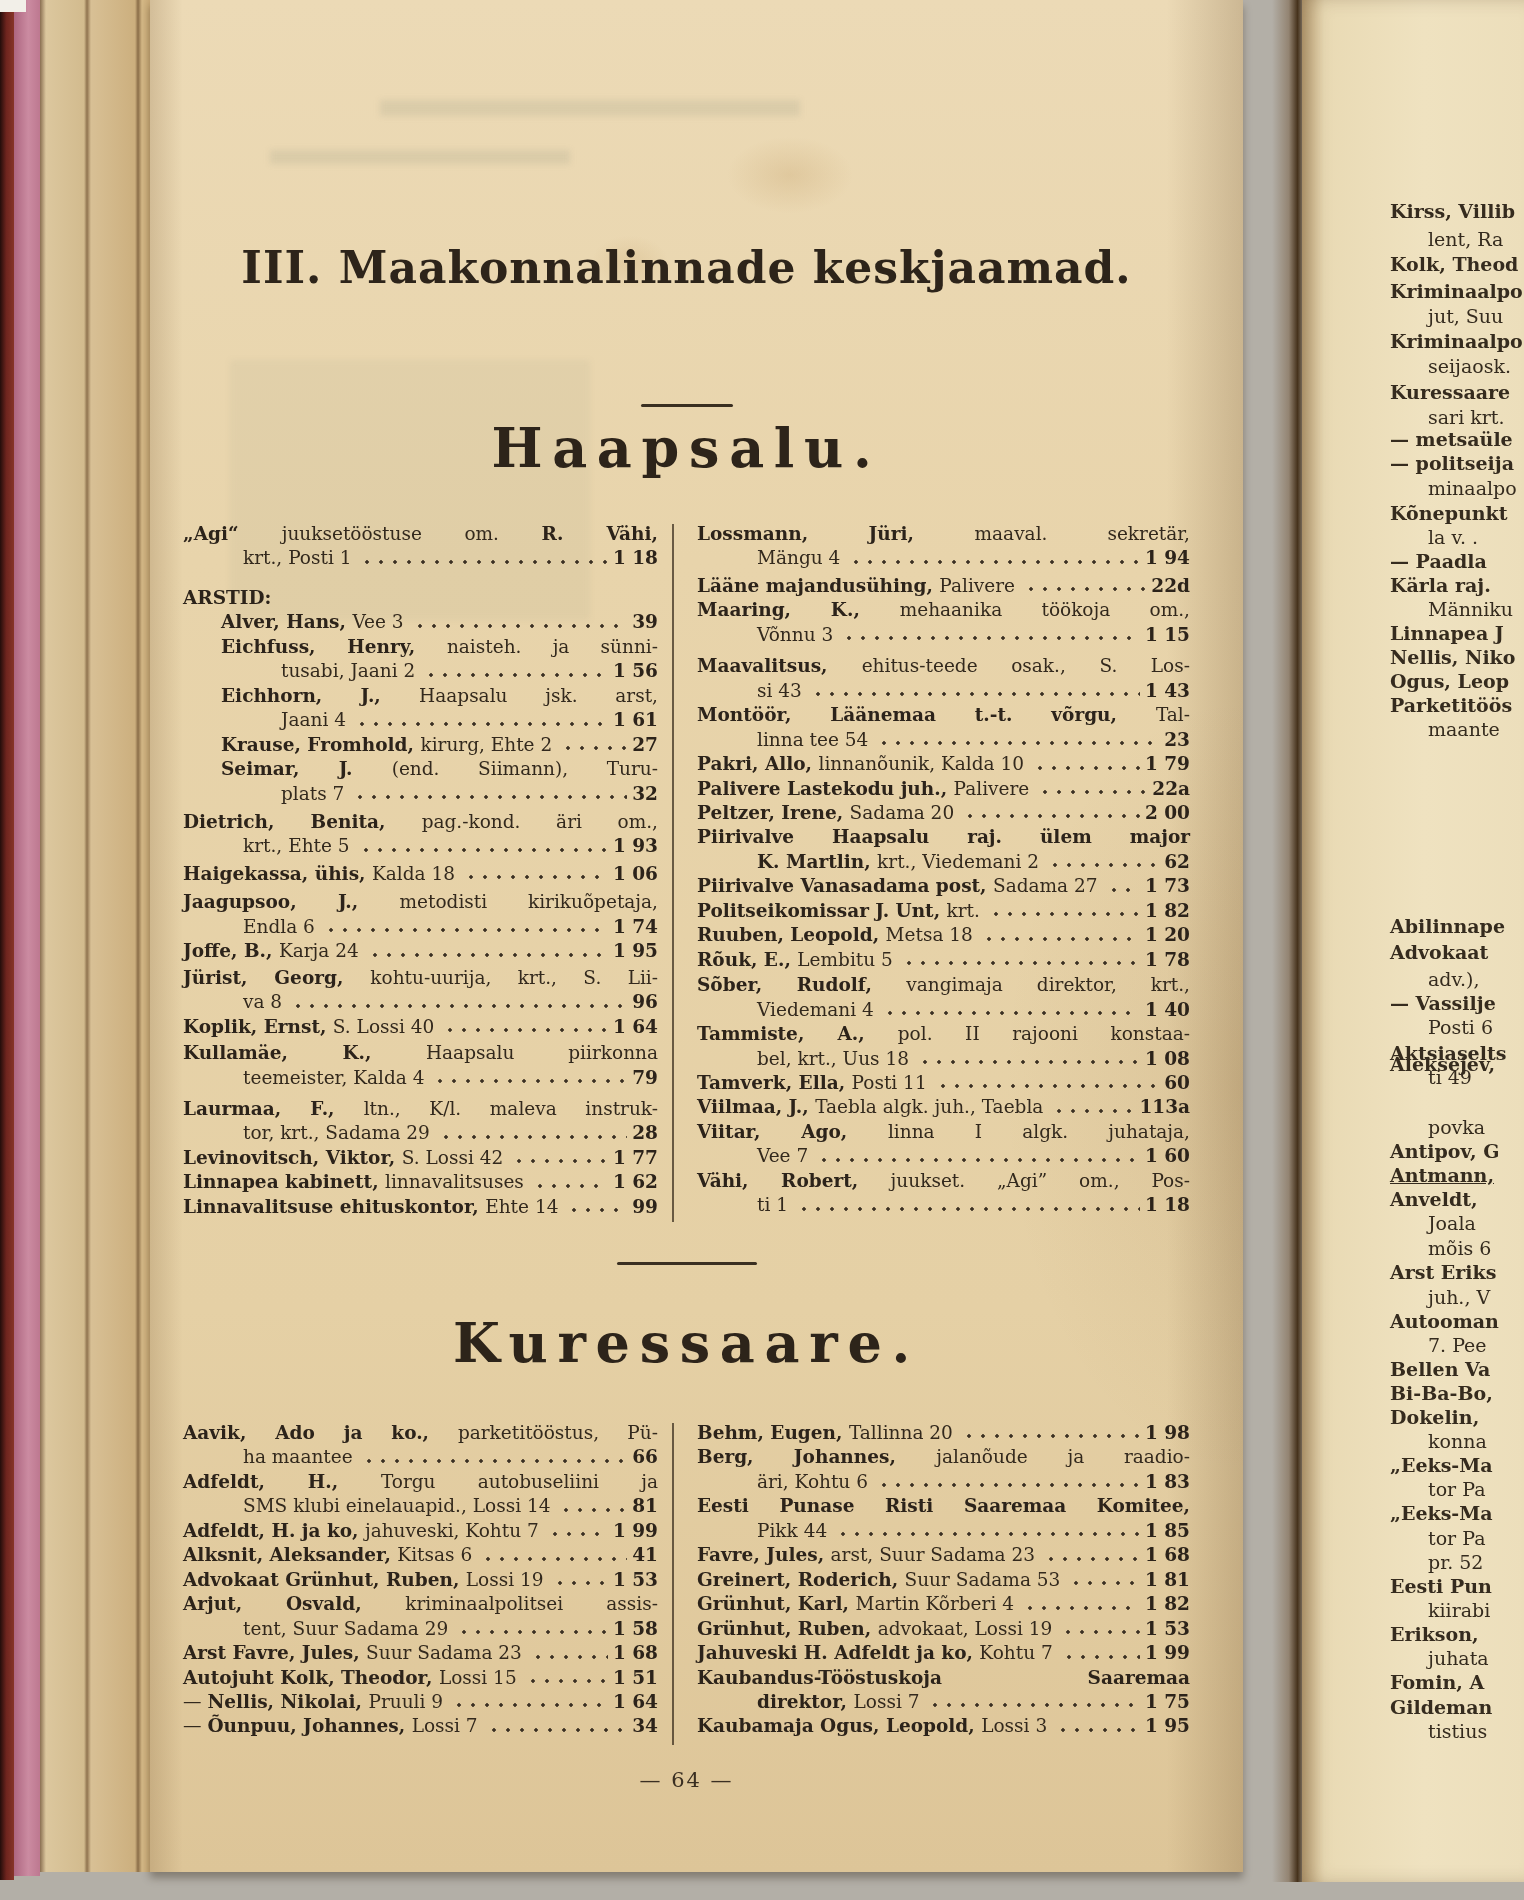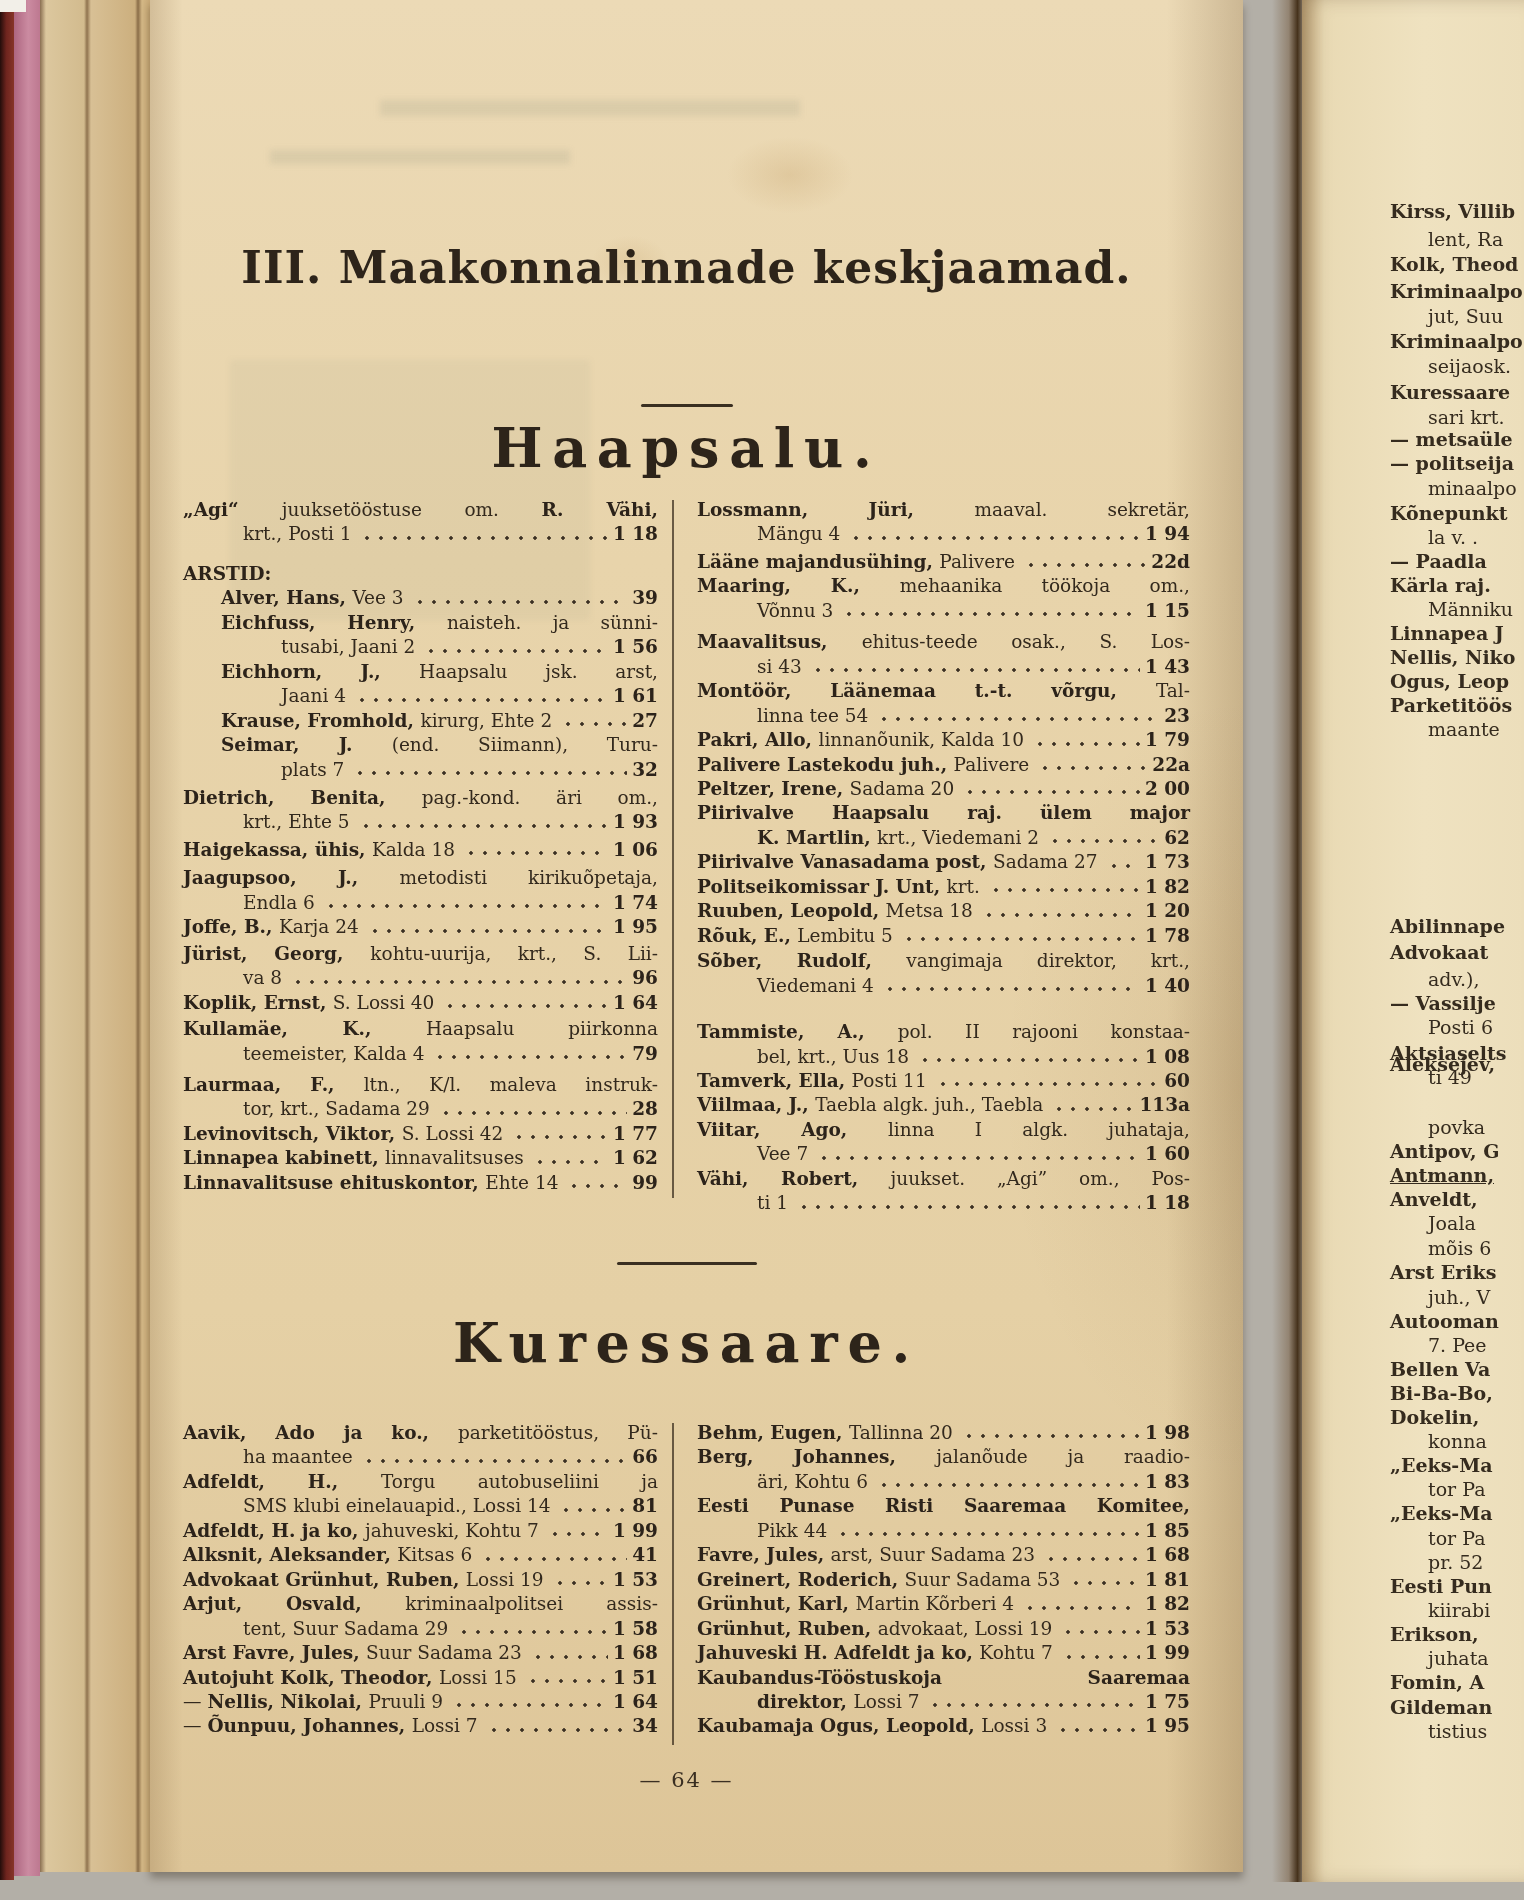--- a/index.html
+++ b/index.html
@@ -42,21 +42,21 @@
   .title{left:0;top:242px;width:100%;text-align:center;
     font-size:44px;font-weight:bold;letter-spacing:1px;color:#2d241a;}
   .rule{background:#3a2f21;height:3px;border-radius:2px;}
   .rule1{left:458px;top:404px;width:92px;}
   .rule2{left:434px;top:1262px;width:140px;height:3px;}
   .heading{left:0;width:100%;text-align:center;font-weight:bold;color:#2d241a;
     font-size:54px;letter-spacing:.18em;}
   .h1{top:416px;}
   .h2{top:1311px;}
   .cols{left:0;width:1007px;}
-  .cols1{top:498px;height:694px;}
+  .cols1{top:522px;height:694px;}
   .cols2{top:1421px;height:318px;}
   .vdiv{position:absolute;left:489px;top:2px;bottom:-6px;width:2px;
     background:rgba(55,43,28,.72);}
   .col{position:absolute;top:0;font-size:18.5px;line-height:24.45px;}
   .colL{left:0;width:475px;}
   .colR{left:514px;width:493px;}
   .entry{margin:0;}
   .line{text-align:justify;text-align-last:justify;}
   .entry.sub .line{padding-left:38px;}
   .line.cont{padding-left:60px;}
@@ -346,21 +346,21 @@
             </div>
           </div>
           <div class="entry" style="margin-top: 1px;">
             <div class="line"><span class="b">Sõber, Rudolf, </span><span class="r">vangimaja direktor, krt.,</span></div>
             <div class="line cont last">
               <span class="r">Viedemani 4</span>
               <span class="dots"></span>
               <span class="num">1 40</span>
             </div>
           </div>
-          <div class="entry" style="margin-top: 22px;">
+          <div class="entry" style="margin-top: 0;">
             <div class="line"><span class="b">Tammiste, A., </span><span class="r">pol. II rajooni konstaa-</span></div>
             <div class="line cont last">
               <span class="r">bel, krt., Uus 18</span>
               <span class="dots"></span>
               <span class="num">1 08</span>
             </div>
           </div>
           <div class="entry">
             <div class="line last">
               <span class="b">Tamverk, Ella, </span>

